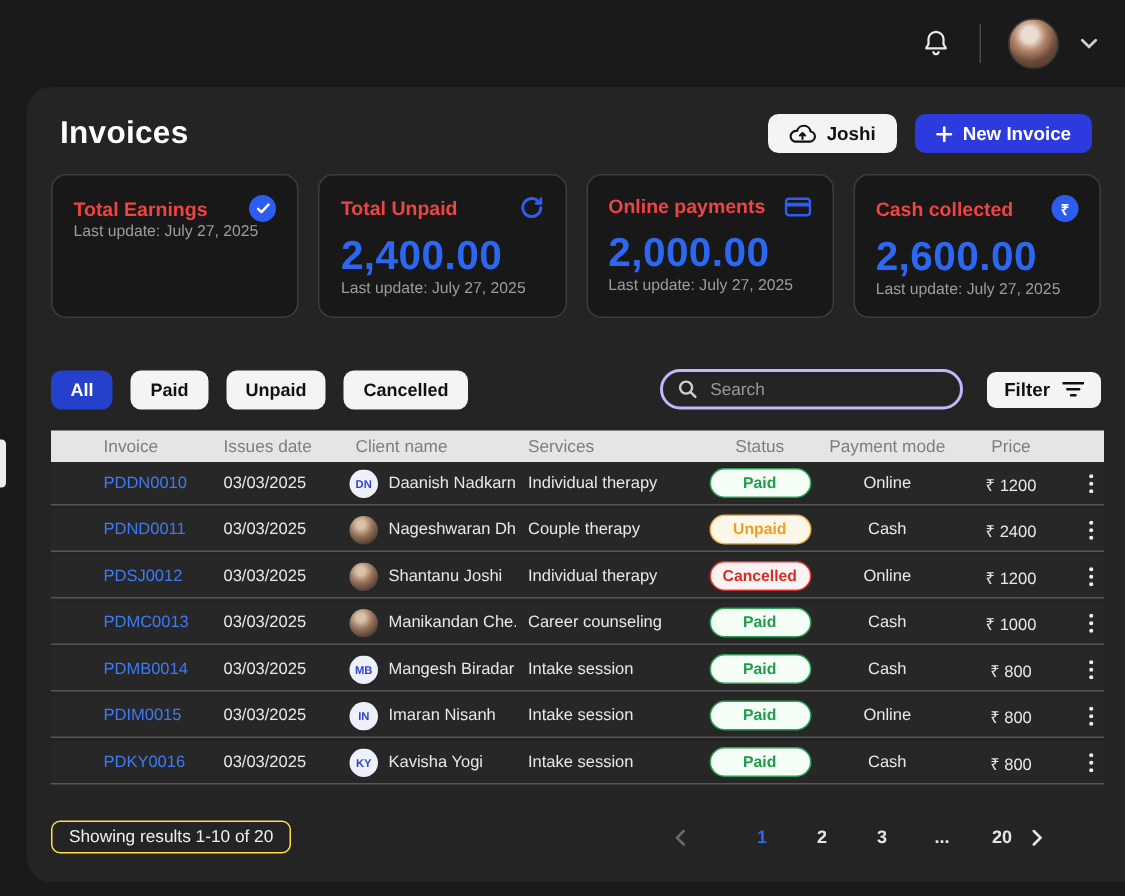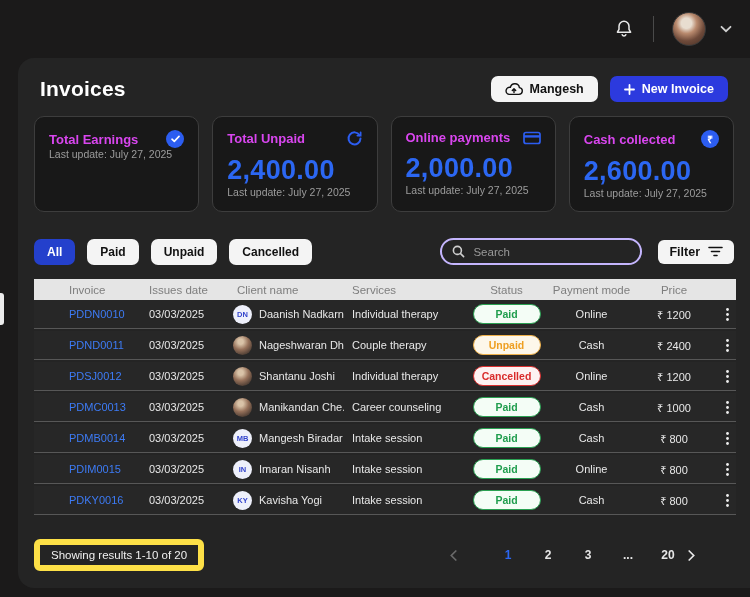--- a/index.html
+++ b/index.html
@@ -43,28 +43,28 @@
   .btn-export { background:#f4f4f4; color:#111; }
   .btn-primary { background:#2c3ade; color:#fff; }
 
   
   .stats { display:flex; gap:13px; margin:12px 2px 0 2px; }
   .card {
     flex:1; background:#181818; border:1px solid #3d3d3d; border-radius:10px;
     padding:13px 14px 12px 14px; min-height:96px;
   }
   .card-top { display:flex; align-items:center; justify-content:space-between; }
-  .card-label { font-size:13px; font-weight:bold; color:#d946ef; }
+  .card-label { font-size:13px; font-weight:bold; color:#ef4444; }
   .card-value { font-size:27px; font-weight:bold; color:#2c67f2; margin-top:8px; letter-spacing:.3px; }
   .card-update { font-size:10.5px; color:#9c9c9c; }
   .badge-circle { width:18px; height:18px; border-radius:50%; background:#2c5df0;
     display:flex; align-items:center; justify-content:center; color:#fff; font-size:10px; font-weight:bold; }
 
   
-  .filter-row { display:flex; align-items:center; margin:26px 2px 0 2px; }
+  .filter-row { display:flex; align-items:center; margin:34px 2px 0 2px; }
   .tab { border:none; border-radius:7px; padding:6px 13px; font-family:inherit;
          font-size:12px; font-weight:bold; background:#f4f4f4; color:#111; margin-right:12px; cursor:pointer; }
   .tab.active { background:#2440cc; color:#fff; }
   .spacer { flex:1; }
   .search-box { display:flex; align-items:center; gap:8px; border:2px solid #c4b5fd;
     border-radius:14px; height:27px; width:202px; padding:0 10px; margin-right:16px; }
   .search-box input { background:transparent; border:none; outline:none; color:#ddd;
     font-family:inherit; font-size:11.5px; width:100%; }
   .search-box input::placeholder { color:#9a9a9a; }
   .btn-filter { background:#f4f4f4; color:#111; border:none; border-radius:6px;
@@ -94,21 +94,21 @@
   .avatar-sm.photo { background:radial-gradient(circle at 40% 30%, #d9c3a8 15%, #96715a 45%, #544237 75%, #32281f); color:transparent; }
   .pill { display:inline-block; width:68px; padding:3px 0; border-radius:11px;
     font-size:10.5px; font-weight:bold; text-align:center; }
   .pill.paid { background:#f4fdf6; border:1px solid #2aa152; color:#1f9d4d; }
   .pill.unpaid { background:#fdf7ea; border:1px solid #eeb04a; color:#ee9f22; }
   .pill.cancelled { background:#fdf2f2; border:1px solid #da3030; color:#d92c2c; }
   .kebab { display:flex; justify-content:center; cursor:pointer; }
 
   
   .foot { display:flex; align-items:center; justify-content:space-between; margin:24px 2px 0 2px; }
-  .results-chip { border:6px solid #fde047; border-radius:6px; padding:4px 11px;
+  .results-chip { border:1px solid #fde047; border-radius:6px; padding:4px 11px;
     font-size:11.5px; color:#f0f0f0; background:transparent; }
   .pager { display:flex; align-items:center; gap:0; margin-right:8px; }
   .page-btn { width:40px; text-align:center; font-size:12px; font-weight:bold;
     color:#e6e6e6; background:none; border:none; font-family:inherit; cursor:pointer; }
   .page-btn.active { color:#2c67f2; }
   .page-arrow { width:38px; text-align:center; background:none; border:none; cursor:pointer; }
 
   .edge-tab { position:absolute; left:0; top:293px; width:4px; height:32px;
     background:#ececec; border-radius:0 3px 3px 0; }
 
@@ -144,21 +144,21 @@
     <div class="panel-head">
       <div class="page-title">Invoices</div>
       <div class="head-actions">
         <button class="btn btn-export">
           <span>
             <svg width="18" height="13" viewBox="0 0 18 13" fill="none" stroke="#111" stroke-width="1.4" stroke-linecap="round" stroke-linejoin="round">
               <path d="M13.8 11.4a3.4 3.4 0 0 0 .6-6.76A4.6 4.6 0 0 0 5.4 4.3 3.6 3.6 0 0 0 4 11.4h9.8z"></path>
               <path d="M9 9.6V5.8M7.3 7.4 9 5.7l1.7 1.7"></path>
             </svg>
           </span>
-          <span>Mangesh</span>
+          <span>Joshi</span>
         </button>
         <button class="btn btn-primary">
           <span>
             <svg width="11" height="11" viewBox="0 0 11 11" stroke="#fff" stroke-width="1.8" stroke-linecap="round">
                 <path d="M5.5 1v9M1 5.5h9"></path>
               </svg>
           </span>
           <span>New Invoice</span>
         </button>
       </div>

